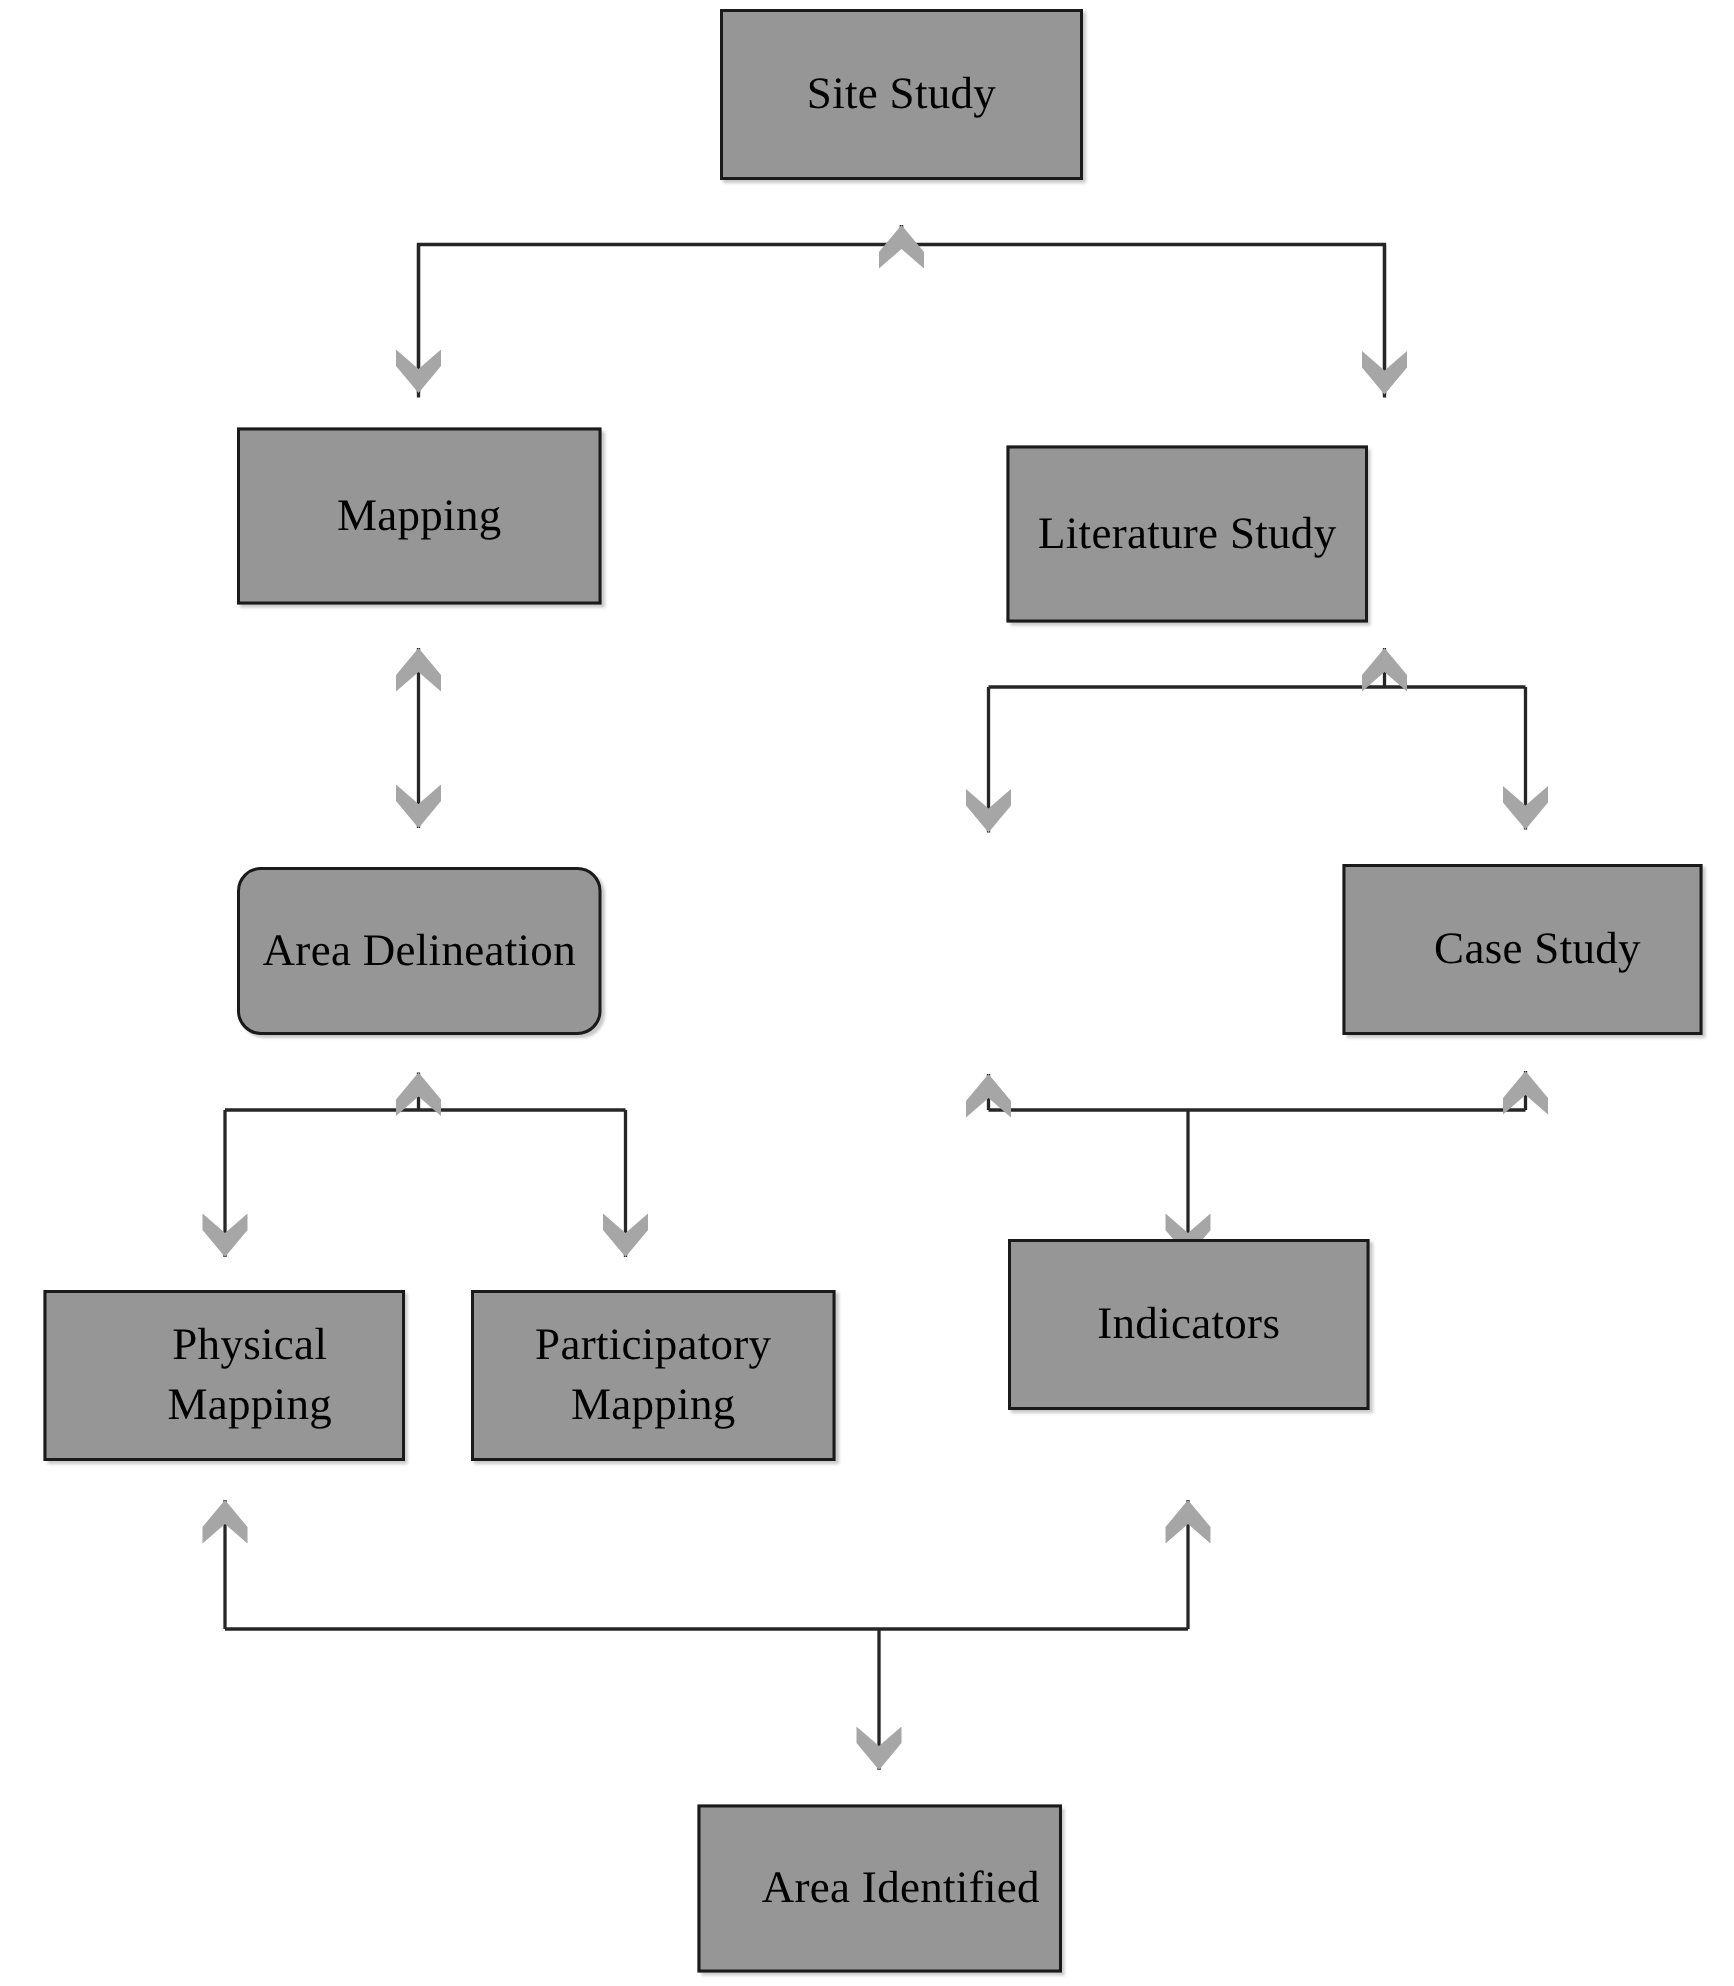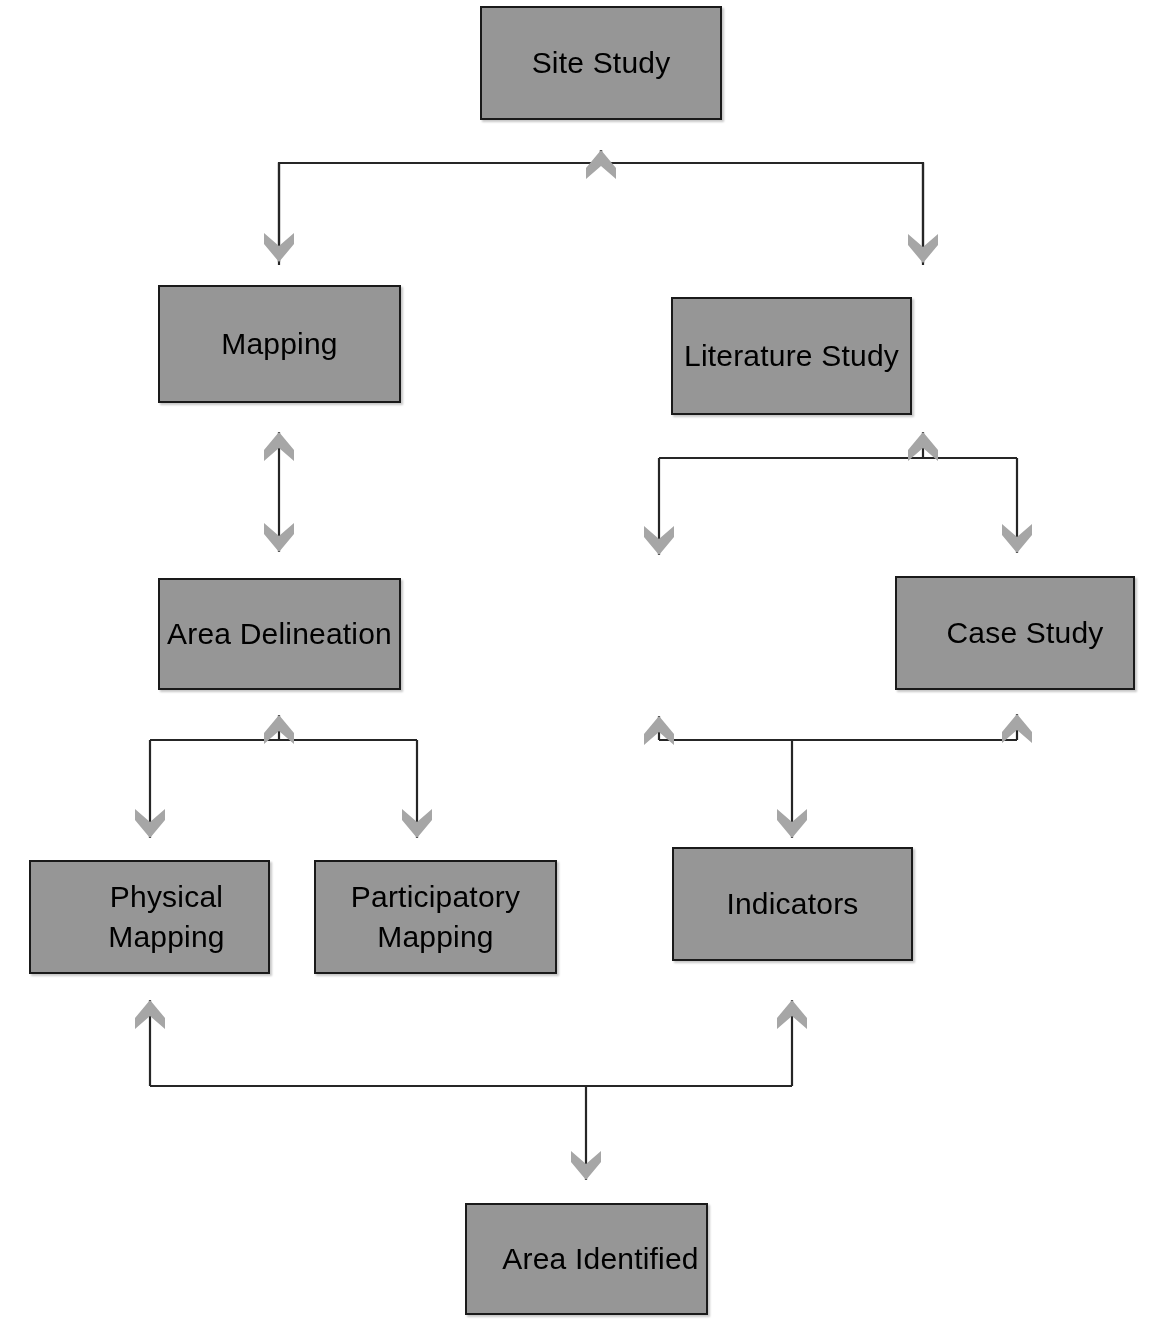--- a/index.html
+++ b/index.html
@@ -34,20 +34,21 @@
     display: flex;
     align-items: center;
     justify-content: center;
     text-align: center;
     color: #000000;
     font-size: 30px;
     line-height: 1.35;
     letter-spacing: 0.2px;
     white-space: pre-line;
     box-shadow: 2px 2px 2px rgba(0,0,0,0.22);
+    font-family: Liberation Serif, serif;
   }
   .node-label {
     display: block;
     white-space: pre-line;
     padding: 0 6px;
   }
 </style>
 </head>
 <body>
 
@@ -100,34 +101,34 @@
 
   <div class="node" style="left: 480px; top: 6px; width: 242px; height: 114px; font-size: 30px; background: rgb(150, 150, 150); border-color: rgb(26, 26, 26);">
     <span class="node-label">Site Study</span>
   </div>
   <div class="node" style="left: 158px; top: 285px; width: 243px; height: 118px; font-size: 30px; background: rgb(150, 150, 150); border-color: rgb(26, 26, 26);">
     <span class="node-label">Mapping</span>
   </div>
   <div class="node" style="left: 671px; top: 286px; width: 241px; height: 118px; font-size: 30px; background: rgb(150, 150, 150); border-color: rgb(26, 26, 26); margin-top: 11px;">
     <span class="node-label">Literature Study</span>
   </div>
-  <div class="node" style="left: 158px; top: 578px; width: 243px; height: 112px; font-size: 30px; background: rgb(150, 150, 150); border-color: rgb(26, 26, 26);">
+  <div class="node" style="left: 158px; top: 578px; width: 243px; height: 112px; font-size: 30px; background: rgb(150, 150, 150); border-color: rgb(26, 26, 26); border-radius: 16px;">
     <span class="node-label">Area Delineation</span>
   </div>
   <div class="node" style="left: 895px; top: 576px; width: 240px; height: 114px; font-size: 30px; background: rgb(150, 150, 150); border-color: rgb(26, 26, 26); padding-left: 20px;">
     <span class="node-label">Case Study</span>
   </div>
   <div class="node" style="left: 29px; top: 860px; width: 241px; height: 114px; font-size: 30px; background: rgb(150, 150, 150); border-color: rgb(26, 26, 26); padding-left: 34px;">
     <span class="node-label">Physical
 Mapping</span>
   </div>
   <div class="node" style="left: 314px; top: 860px; width: 243px; height: 114px; font-size: 30px; background: rgb(150, 150, 150); border-color: rgb(26, 26, 26); justify-content: center;">
     <span class="node-label">Participatory
 Mapping</span>
   </div>
-  <div class="node" style="left: 672px; top: 847px; width: 241px; height: 114px; font-size: 30px; background: rgb(150, 150, 150); border-color: rgb(26, 26, 26); align-items: center;">
+  <div class="node" style="left: 672px; top: 826px; width: 241px; height: 114px; font-size: 30px; background: rgb(150, 150, 150); border-color: rgb(26, 26, 26); align-items: center;">
     <span class="node-label">Indicators</span>
   </div>
   <div class="node" style="left: 465px; top: 1203px; width: 243px; height: 112px; font-size: 30px; background: rgb(150, 150, 150); border-color: rgb(26, 26, 26); padding-left: 28px;">
     <span class="node-label">Area Identified</span>
   </div>
 
 </div>
 
 </body></html>

